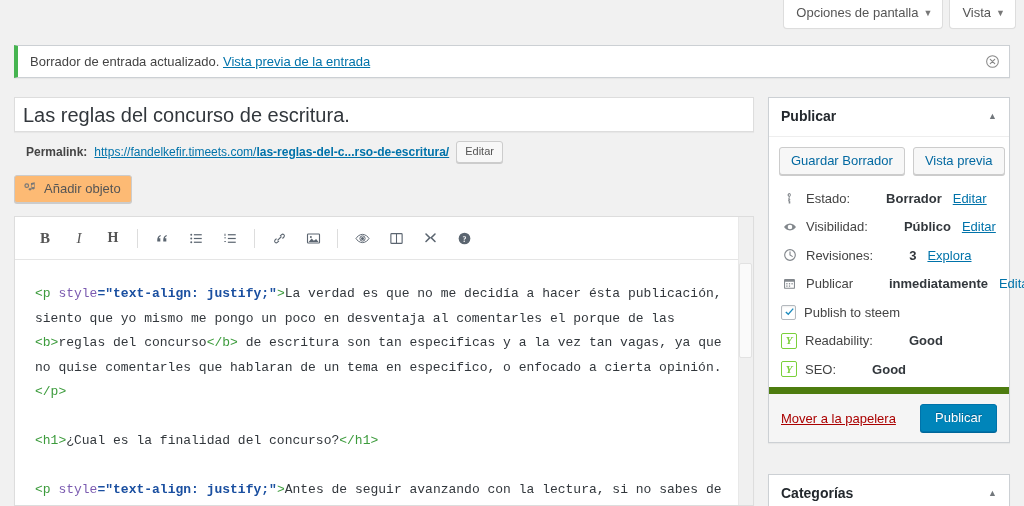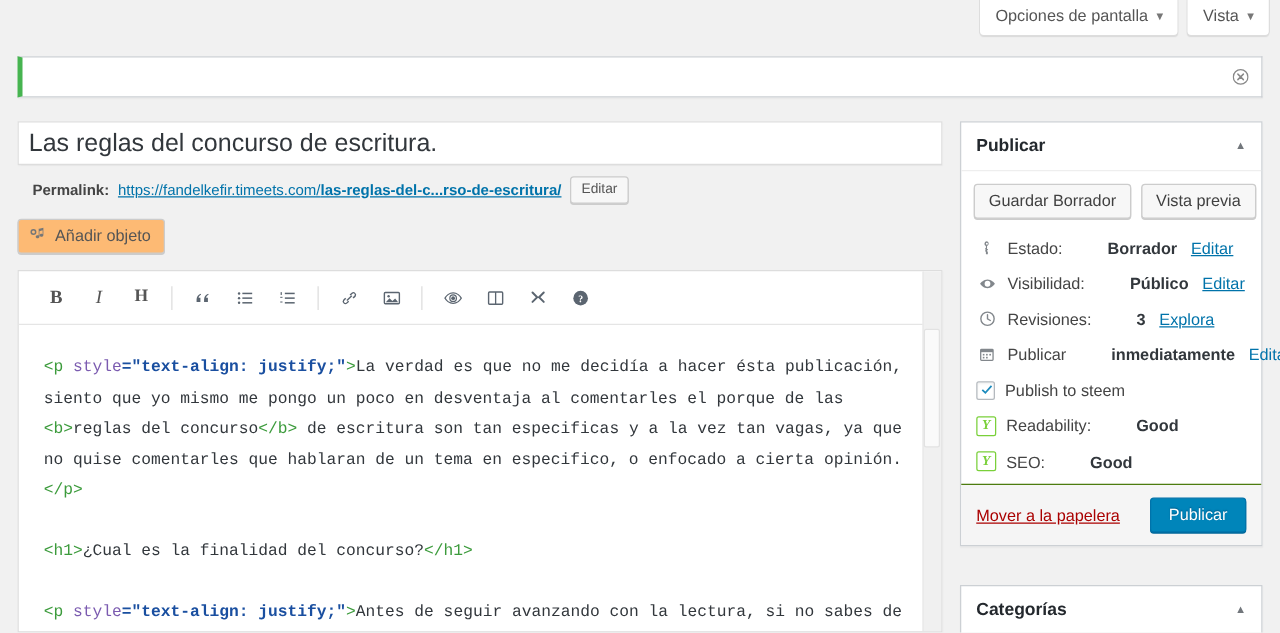--- a/index.html
+++ b/index.html
@@ -235,21 +235,21 @@
 
   .submitbox-top {
     padding: 10px 10px 4px 10px;
     display: flex; justify-content: space-between;
     gap: 8px;
   }
   .btn-secondary {
     background: #f7f7f7;
     border: 1px solid #ccc;
     border-radius: 3px;
-    color: #404040;
+    color: #0369a1;
     font-size: 13px;
     padding: 4px 11px 5px;
     cursor: pointer;
     box-shadow: 0 1px 0 #ccc;
     line-height: 17px;
     white-space: nowrap;
   }
   .misc-pub {
     padding: 6px 12px 3px 12px;
   }
@@ -285,21 +285,21 @@
     display: flex; align-items: center; justify-content: center;
     font-family: "Liberation Serif", serif;
     font-weight: bold;
     font-size: 11px;
     color: #7ad03a;
     font-style: italic;
     line-height: 1;
   }
 
   .major-actions {
-    border-top: 1px solid #4d7c0f;
+    border-top: 7px solid #4d7c0f;
     background: #f5f5f5;
     padding: 10px 12px;
     display: flex; align-items: center; justify-content: space-between;
   }
   .submitdelete {
     color: #a00;
     text-decoration: underline;
     font-size: 13px;
     cursor: pointer;
   }
@@ -347,20 +347,24 @@
     <div class="screen-meta-btn">
       <span>Opciones de pantalla</span><span class="caret">▼</span>
     </div>
     <div class="screen-meta-btn">
       <span>Vista</span><span class="caret">▼</span>
     </div>
   </div>
 
 
   <div class="notice">
+    <div class="notice-text">
+      <span>Borrador de entrada actualizado.</span>
+      <a>Vista previa de la entrada</a>
+    </div>
     <div class="notice-dismiss">
       <svg viewBox="0 0 20 20">
           <circle cx="10" cy="10" r="9" fill="none" stroke="#888" stroke-width="1.6"></circle>
           <path d="M6.6 6.6 L13.4 13.4 M13.4 6.6 L6.6 13.4" stroke="#888" stroke-width="1.8" fill="none" stroke-linecap="round"></path>
         </svg>
     </div>
   </div>
 
   <div class="post-body">
 

